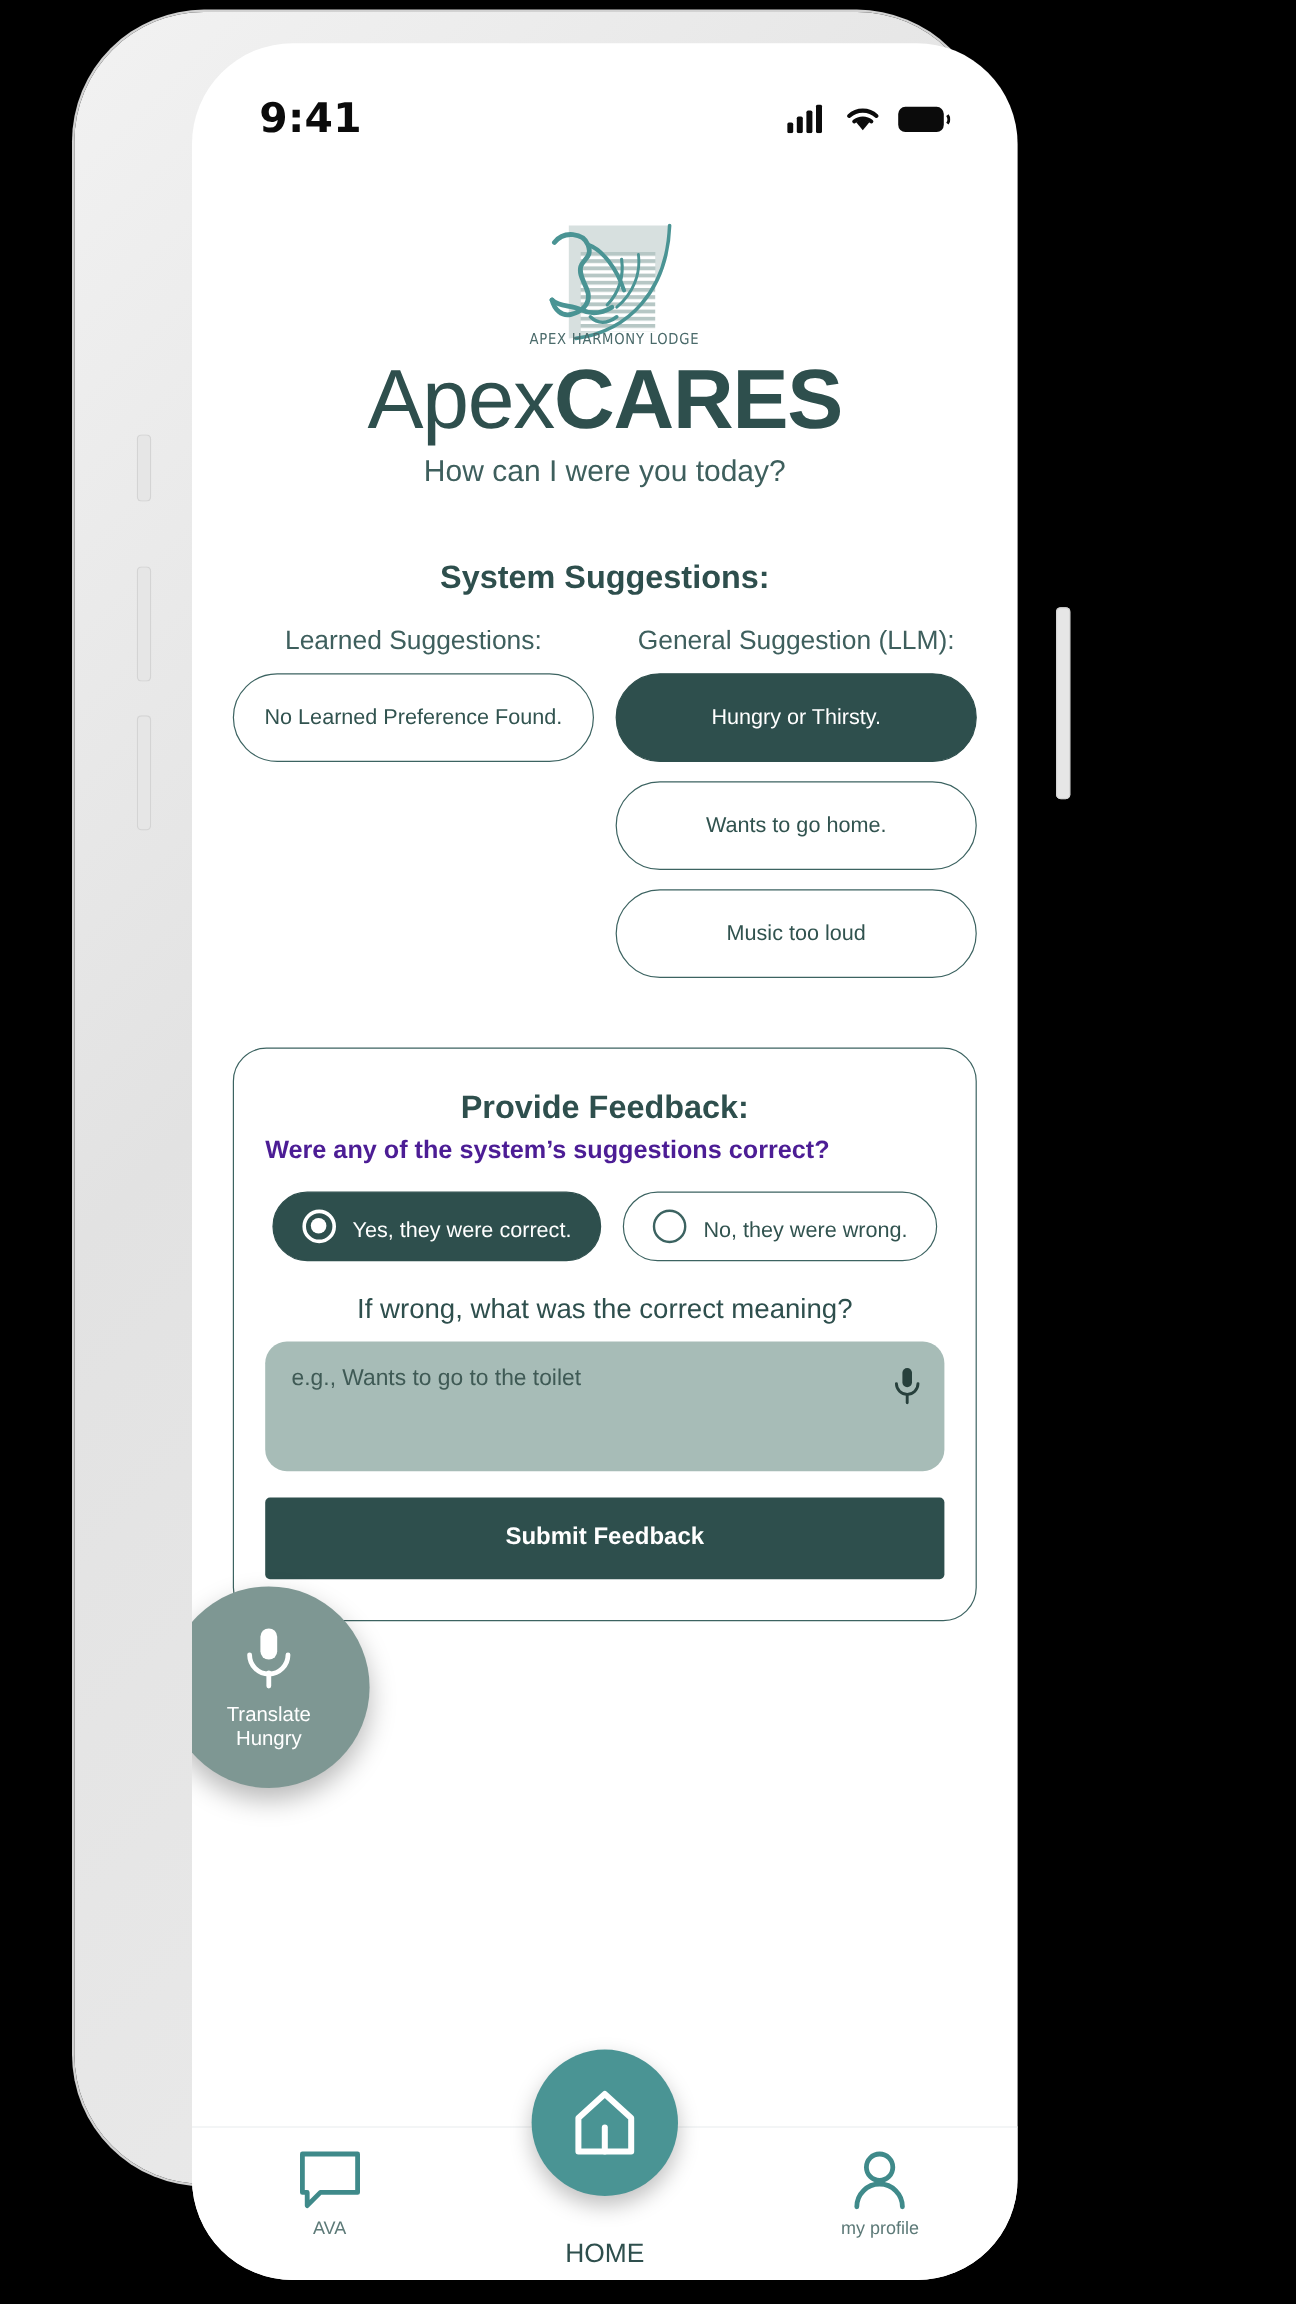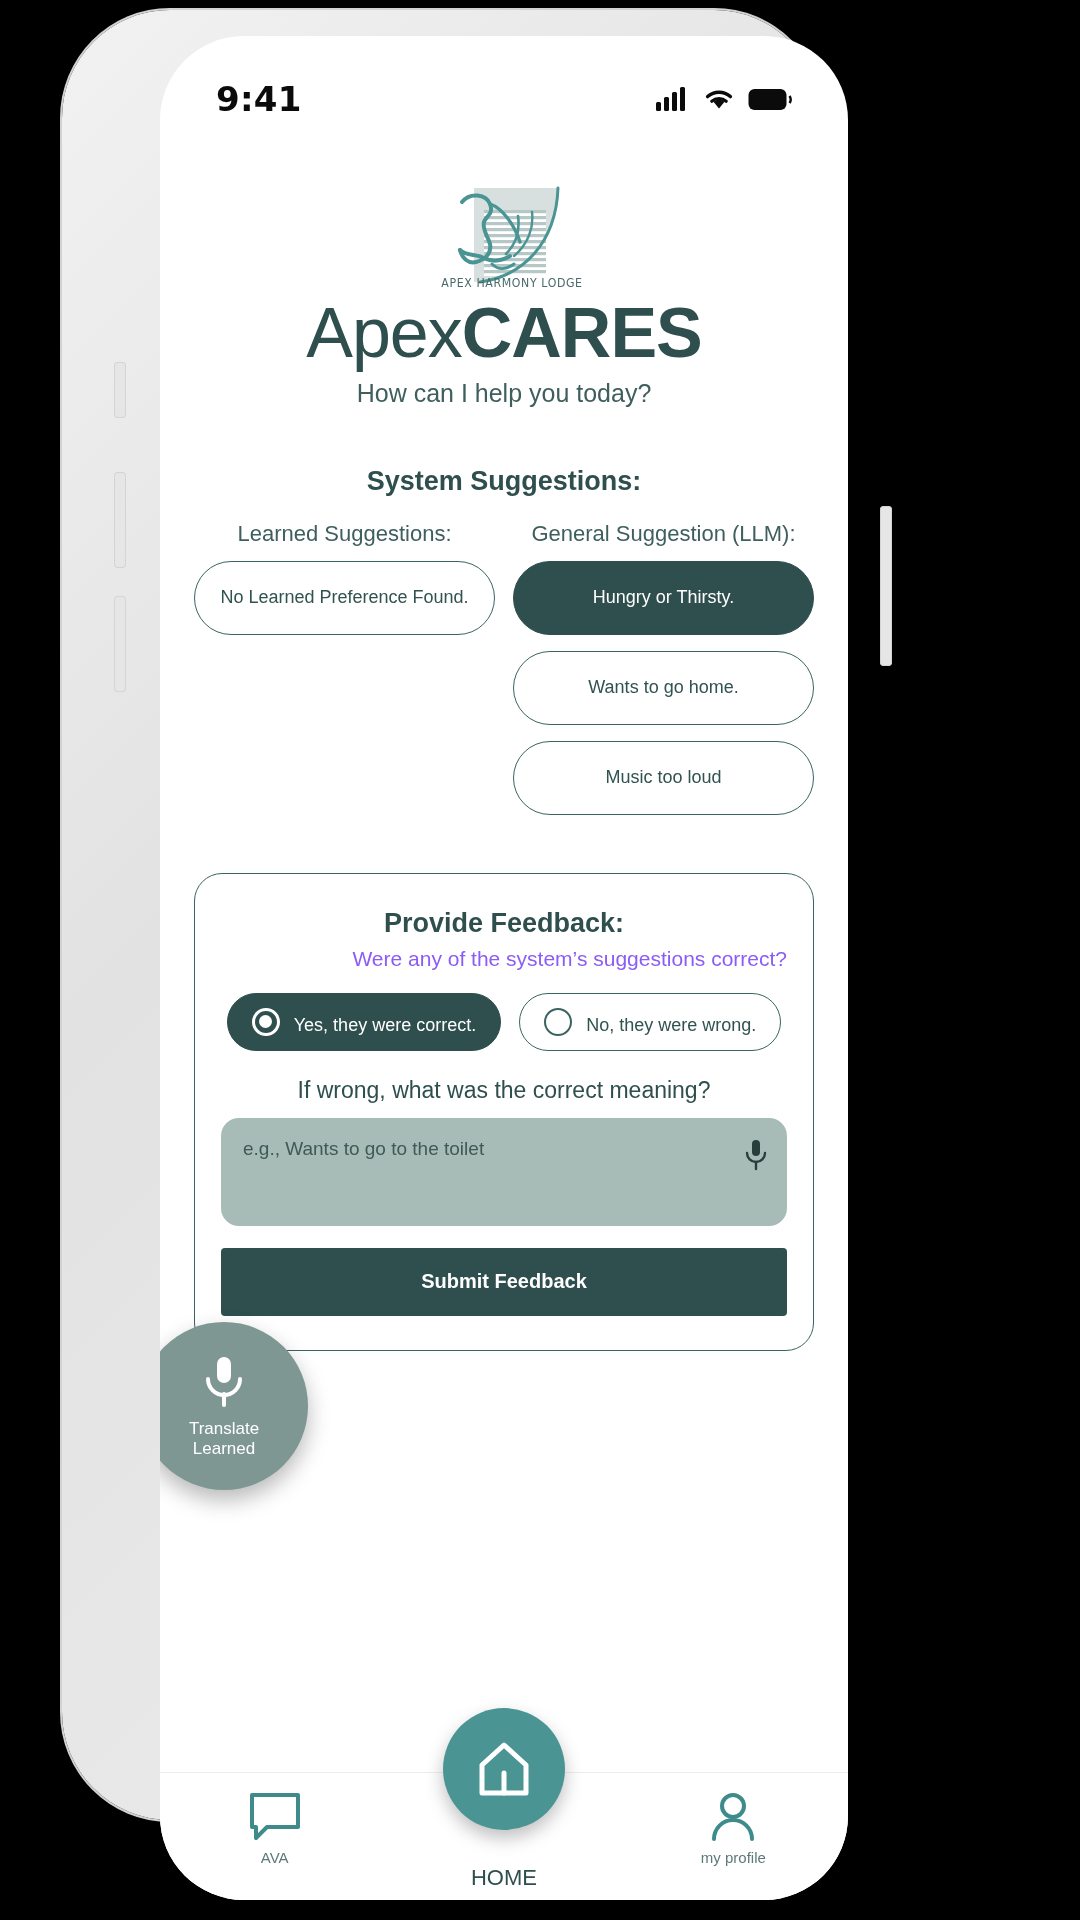--- a/index.html
+++ b/index.html
@@ -59,21 +59,21 @@
   .pill{ width:100%; min-height:74px; border-radius:38px;
          display:flex; align-items:center; justify-content:center;
          font-size:18px; padding:6px 16px; text-align:center; margin-bottom:16px; }
   .pill.outline{ border:1.6px solid #3c6361; color:#31534f; background:#fff; }
   .pill.filled{ background:#2e4f4d; color:#ffffff; border:1.6px solid #2e4f4d; }
 
   
   #feedback-card{ margin:42px 34px 0 34px; border:1.6px solid #3c6361;
                   border-radius:28px; padding:34px 26px 34px 26px; }
   #feedback-title{ text-align:center; font-size:27px; font-weight:800; color:#2e4f4d;}
-  #feedback-question{ text-align:right; font-size:21px; color:#8b5cf6; margin-top:8px;}
+  #feedback-question{ text-align:left; font-size:21px; color:#4c1d95; margin-top:8px;font-weight:bold;}
   #radio-row{ display:flex; justify-content:center; gap:18px; margin-top:22px; }
   .radio-pill{ display:flex; align-items:flex-end; gap:14px; border-radius:36px;
                padding:14px 24px; font-size:18px; }
   .radio-pill.selected{ background:#2e4f4d; color:#fff; border:1.6px solid #2e4f4d; }
   .radio-pill.unselected{ background:#fff; color:#31534f; border:1.6px solid #3c6361; }
   .radio-dot{ width:28px; height:28px; border-radius:50%; flex:0 0 28px;
               display:flex; align-items:center; justify-content:center; }
   .radio-pill.selected .radio-dot{ border:3px solid #ffffff; }
   .radio-pill.selected .radio-dot i{ width:13px; height:13px; border-radius:50%;
               background:#ffffff; display:block; }
@@ -170,21 +170,21 @@
             <path d="M92 26 C94 42 88 58 74 70" stroke="#4a9494" stroke-width="2.4" fill="none" stroke-linecap="round"></path>
             <path d="M20 64 C26 70 36 68 44 72 C52 76 60 76 70 70" stroke="#4a9494" stroke-width="4" fill="none" stroke-linecap="round" stroke-linejoin="round"></path>
             <path d="M52 78 C58 84 66 84 74 78" stroke="#4a9494" stroke-width="3" fill="none" stroke-linecap="round"></path>
           </svg>
         </div>
         <div id="logo-caption">APEX HARMONY LODGE</div>
 
         <div id="app-title">
           <span>Apex</span><b>CARES</b>
         </div>
-        <div id="app-subtitle">How can I help you today?</div>
+        <div id="app-subtitle">How can I were you today?</div>
       </div>
 
       <div id="suggestions-section">
         <div id="suggestions-heading">System Suggestions:</div>
 
         <div id="suggest-cols">
 
           <div class="sug-col">
             <div class="col-label">Learned Suggestions:</div>
             <div class="pill outline">No Learned Preference Found.</div>
@@ -234,21 +234,21 @@
       </div>
 
       <div id="translate-fab">
         <svg width="44" height="58" viewBox="0 0 44 58">
           <rect x="15" y="4" width="14" height="26" rx="7" fill="#ffffff"></rect>
           <path d="M6 26 a16 16 0 0 0 32 0" stroke="#ffffff" stroke-width="4" fill="none" stroke-linecap="round"></path>
           <line x1="22" y1="41" x2="22" y2="52" stroke="#ffffff" stroke-width="4" stroke-linecap="round"></line>
         </svg>
         <div id="translate-label">
           <div>Translate</div>
-          <div>Learned</div>
+          <div>Hungry</div>
         </div>
       </div>
 
       <div id="bottom-nav">
 
         <div class="nav-item">
           <svg width="56" height="52" viewBox="0 0 56 52">
             <path d="M5 4 h46 v32 h-31 l-11 11 v-11 h-4 Z" stroke="#3f8a8a" stroke-width="4" fill="none" stroke-linejoin="round"></path>
           </svg>
           <div class="nav-label">AVA</div>

